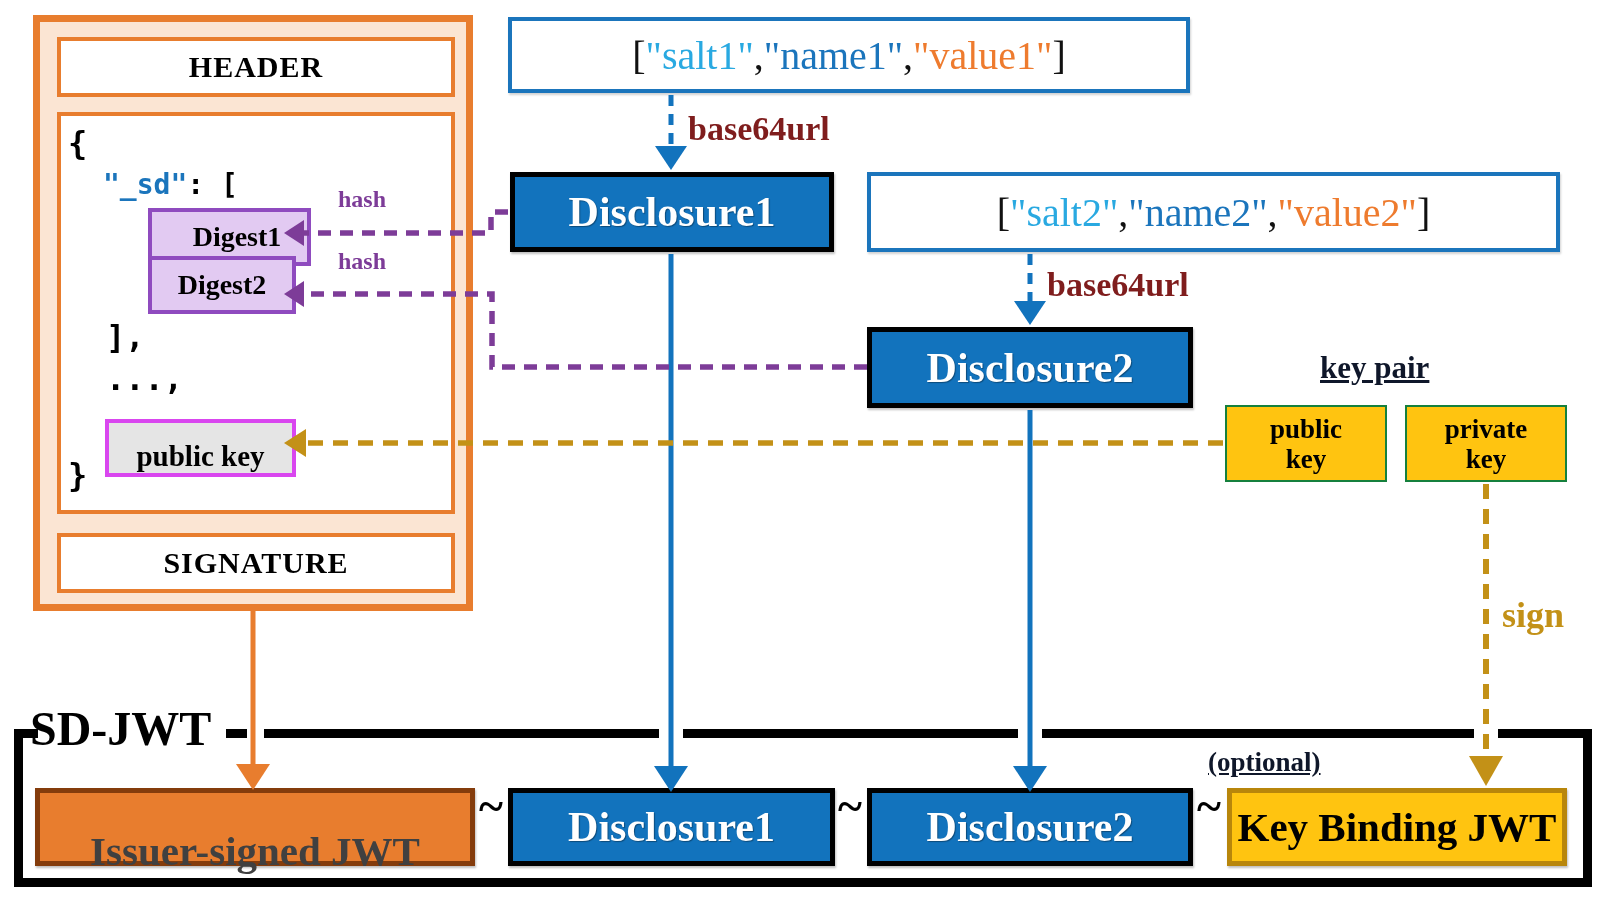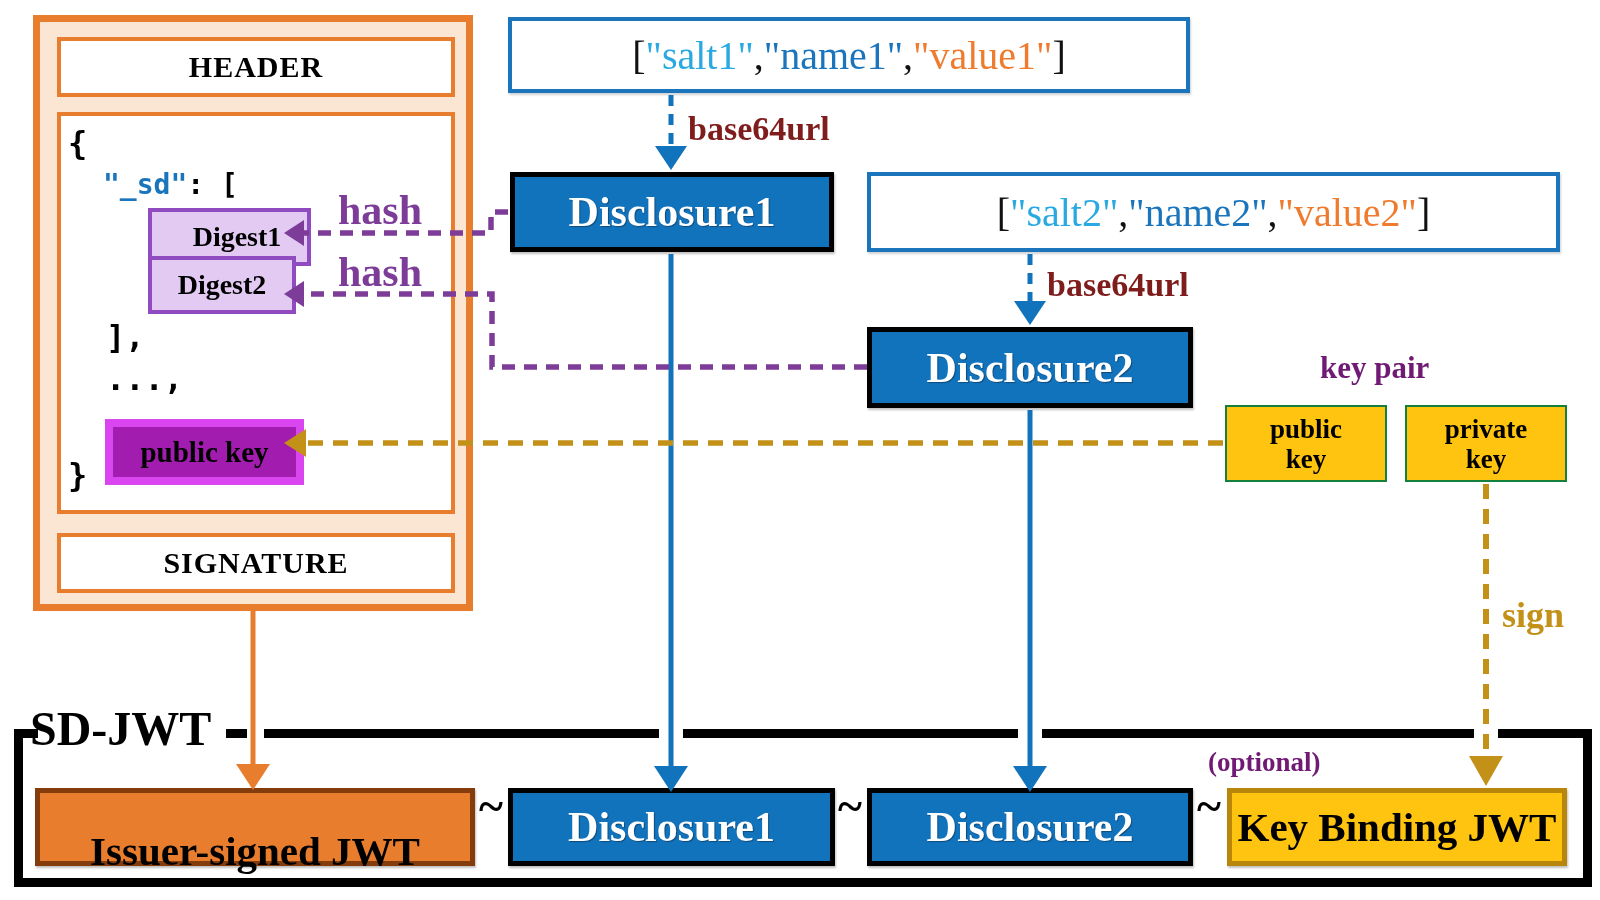--- a/index.html
+++ b/index.html
@@ -13,21 +13,21 @@
   
   .outer-box{left:33px;top:15px;width:440px;height:596px;background:#FBE5D3;border:7px solid #E87D2E;z-index:1;}
   .panel-section{left:57px;width:398px;background:#fff;border:4px solid #E87D2E;z-index:2;}
   .header-box{top:37px;height:60px;}
   .payload-box{top:112px;height:402px;}
   .signature-box{top:533px;height:60px;}
   .panel-title{font-size:30px;font-weight:bold;letter-spacing:1px;color:#000;}
   .payload-box .tok{position:absolute;color:#000;}
   .digest-box{position:absolute;left:87px;width:140px;height:50px;background:#E2CAF2;border:4px solid #8F4BBF;z-index:2;}
   .digest-box span{font-size:28px;font-weight:bold;color:#000;}
-  .pk-inline{position:absolute;left:44px;top:303px;width:183px;height:50px;background:#a21caf;border:8px solid #d946ef;}
+  .pk-inline{position:absolute;left:44px;top:303px;width:183px;height:50px;background:#e5e5e5;border:4px solid #d946ef;align-items:flex-end;}
   .pk-inline span{font-size:29px;font-weight:bold;color:#000;}
 
   
   .code-box{background:#fff;border:4px solid #1B75BC;z-index:2;box-shadow:1px 2px 2px rgba(0,0,0,0.18);}
   .code-box .code{font-size:40px;letter-spacing:0;}
   .c-black{color:#111;}
   .c-salt{color:#29A9E1;}
   .c-name{color:#1B75BC;}
   .c-value{color:#EE7B2E;}
 
@@ -35,31 +35,31 @@
   .disc-box{background:#1273BD;border:5px solid #000;z-index:2;box-shadow:1px 2px 2px rgba(0,0,0,0.25);text-align:right;}
   .disc-box span{color:#fff;font-size:42px;font-weight:bold;text-shadow:1px 1px 1px rgba(0,0,0,0.35);}
 
   
   .key-box{background:#FFC410;border:2px solid #15803d;z-index:2;flex-direction:column;line-height:30px;}
   .key-box span{font-size:27px;font-weight:bold;color:#000;}
 
   
   .lbl{z-index:4;font-weight:bold;white-space:nowrap;}
   .lbl-b64{color:#7f1d1d;font-size:34px;}
-  .lbl-hash{color:#7D3C98;font-size:42px;}
+  .lbl-hash{color:#7D3C98;font-size:24px;}
   .lbl-gold{color:#C39117;font-size:36px;}
-  .lbl-black{color:#701a75;}
+  .lbl-black{color:#0f172a;text-decoration:underline;}
 
   
   .sdjwt-box{left:14px;top:729px;width:1578px;height:158px;border:9px solid #000;z-index:1;}
   .border-gap{position:absolute;height:22px;top:724px;background:#fff;z-index:3;}
   .sdjwt-label{left:30px;top:701px;font-size:48px;color:#000;z-index:4;letter-spacing:0px;}
   .bottom-box{top:788px;height:78px;z-index:2;}
   .issuer-box{background:#E87D2E;border:5px solid #843C0C;box-shadow:1px 2px 2px rgba(0,0,0,0.25);}
-  .issuer-box span{color:#000000;font-size:41px;font-weight:bold;margin-top:48px;}
+  .issuer-box span{color:#404040;font-size:41px;font-weight:bold;margin-top:48px;}
   .kbj-box{background:#FFC410;border:5px solid #B8860B;box-shadow:1px 2px 2px rgba(0,0,0,0.25);}
   .kbj-box span{color:#000;font-size:41px;font-weight:bold;}
   .tilde{z-index:4;font-size:46px;font-weight:bold;color:#000;}
   .optional{font-size:27px;}
 
   svg.wires{position:absolute;left:0;top:0;z-index:5;pointer-events:none;}
 </style>
 </head>
 <body>
 

